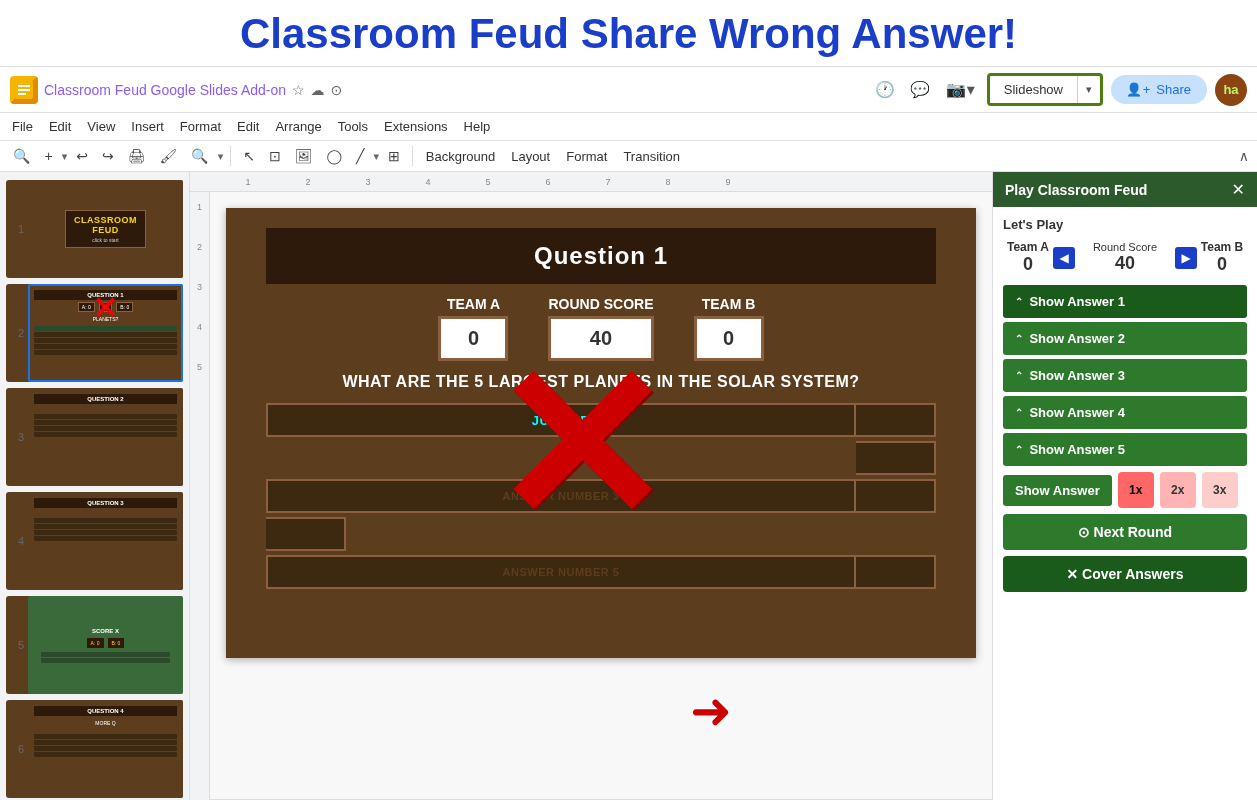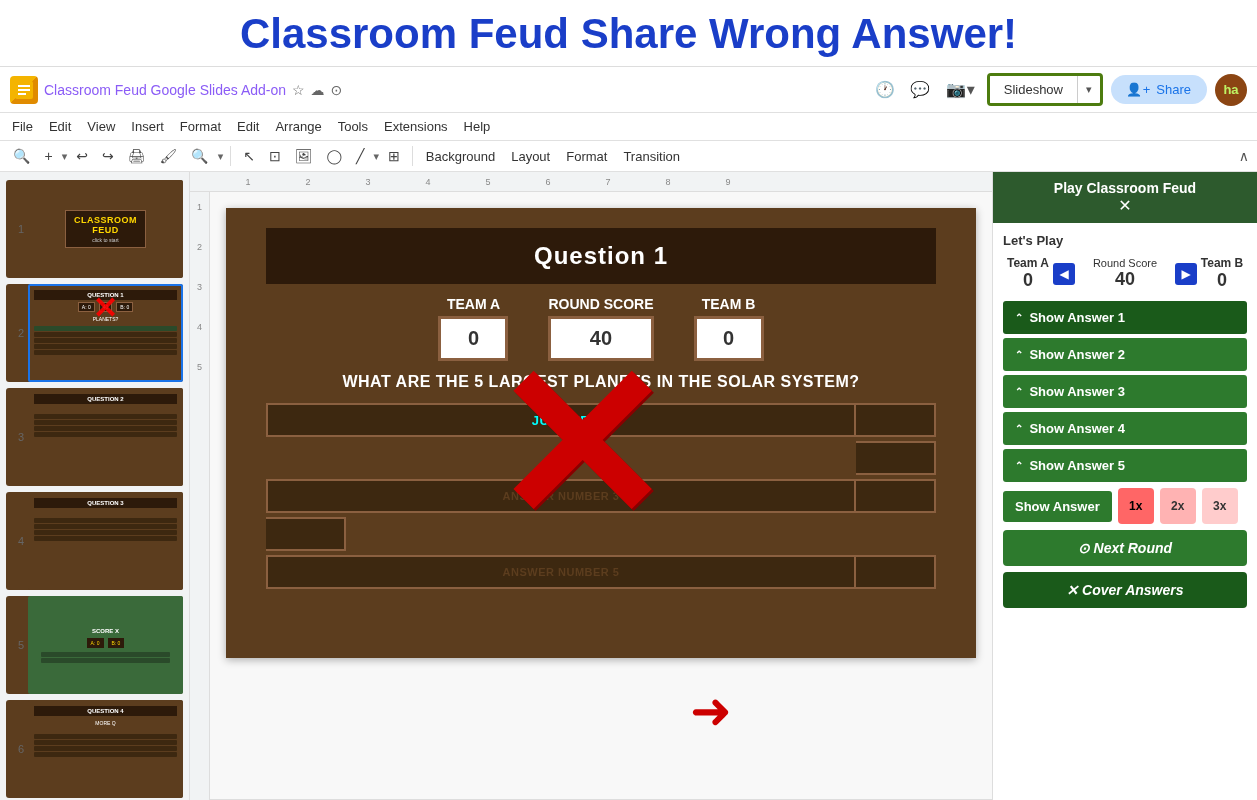--- a/index.html
+++ b/index.html
@@ -279,21 +279,20 @@
     }
     #panel-header {
       background: #2d5a2d;
       color: white;
       padding: 8px 12px;
       font-size: 14px;
       font-weight: bold;
       display: flex;
       align-items: center;
       justify-content: space-between;
-      flex-direction: column;
     }
     #panel-close { background: none; border: none; color: white; cursor: pointer; font-size: 16px; }
     #panel-body { padding: 10px; flex: 1; overflow-y: auto; }
     #lets-play { color: #333; font-size: 13px; font-weight: bold; margin-bottom: 8px; }
 
     
     #panel-score-row {
       display: flex;
       align-items: center;
       justify-content: space-between;
@@ -364,21 +363,20 @@
       border: none;
       border-radius: 4px;
       font-size: 14px;
       font-weight: bold;
       cursor: pointer;
       margin-bottom: 6px;
       display: flex;
       align-items: center;
       justify-content: center;
       gap: 6px;
-      font-style: italic;
     }
     .next-round-btn { background: #2d7a2d; color: white; }
     .cover-answers-btn { background: #1a5a1a; color: white; }
 
     
     #h-ruler {
       height: 20px;
       background: #f1f3f4;
       border-bottom: 1px solid #ddd;
       position: relative;

